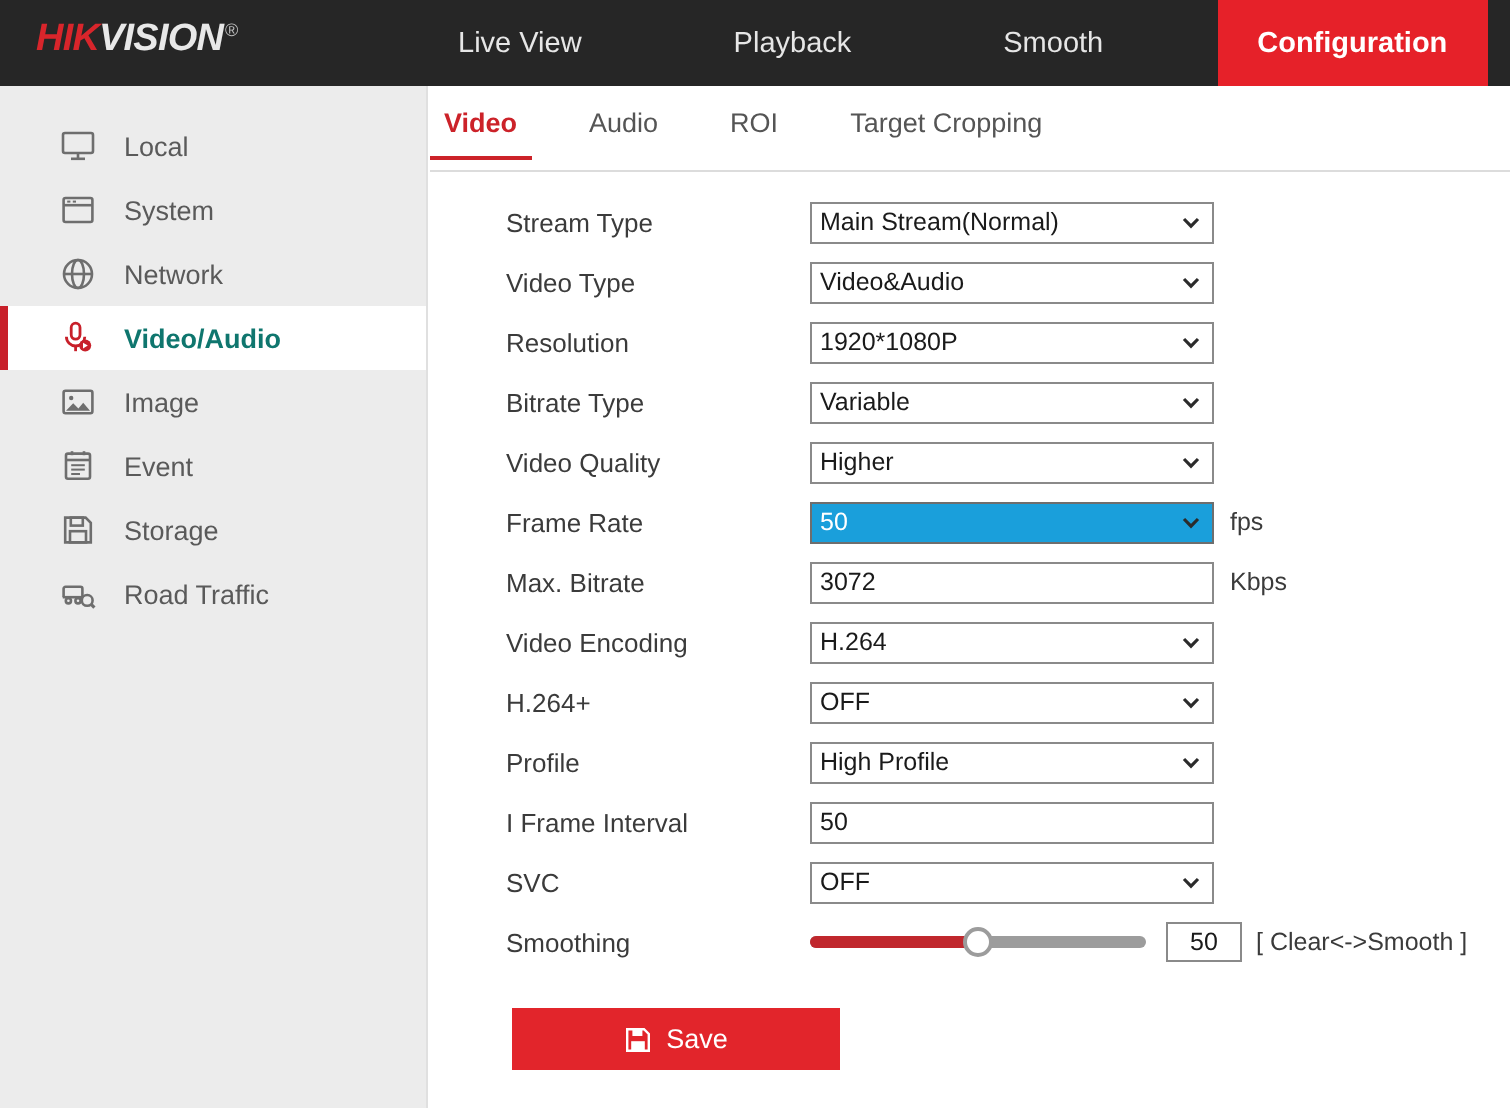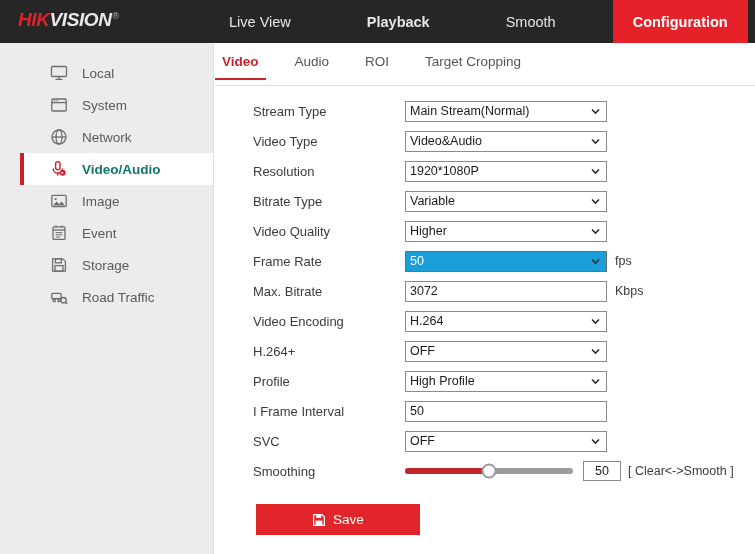--- a/index.html
+++ b/index.html
@@ -62,21 +62,21 @@
     display: flex;
     align-items: center;
     justify-content: center;
     color: #e6e6e6;
     font-size: 14.5px;
     padding: 0 22px;
     cursor: pointer;
     white-space: nowrap;
   }
   .navtab.spaced-1 { margin-left: 0; }
-  .navtab.spaced-2 { margin-left: 32px; font-weight: bold; }
+  .navtab.spaced-2 { margin-left: 32px; }
   .navtab.spaced-3 { margin-left: 32px; }
   .navtab.active {
     background: #e62129;
     color: #ffffff;
     font-weight: bold;
     margin-left: 35px;
     padding: 0 20px;
   }
 
   
@@ -94,21 +94,20 @@
   .menu-item {
     position: relative;
     display: flex;
     align-items: center;
     height: 32px;
     padding-left: 28px;
     color: #5a5a5a;
     font-size: 13.5px;
     cursor: pointer;
     margin-bottom: 0px;
-    margin-left: 20px;
   }
   .menu-item + .menu-item { margin-top: 0px; }
 
   .menu-item .mi-icon {
     width: 22px;
     height: 22px;
     margin-right: 12px;
     flex: 0 0 22px;
     display: flex;
     align-items: center;

